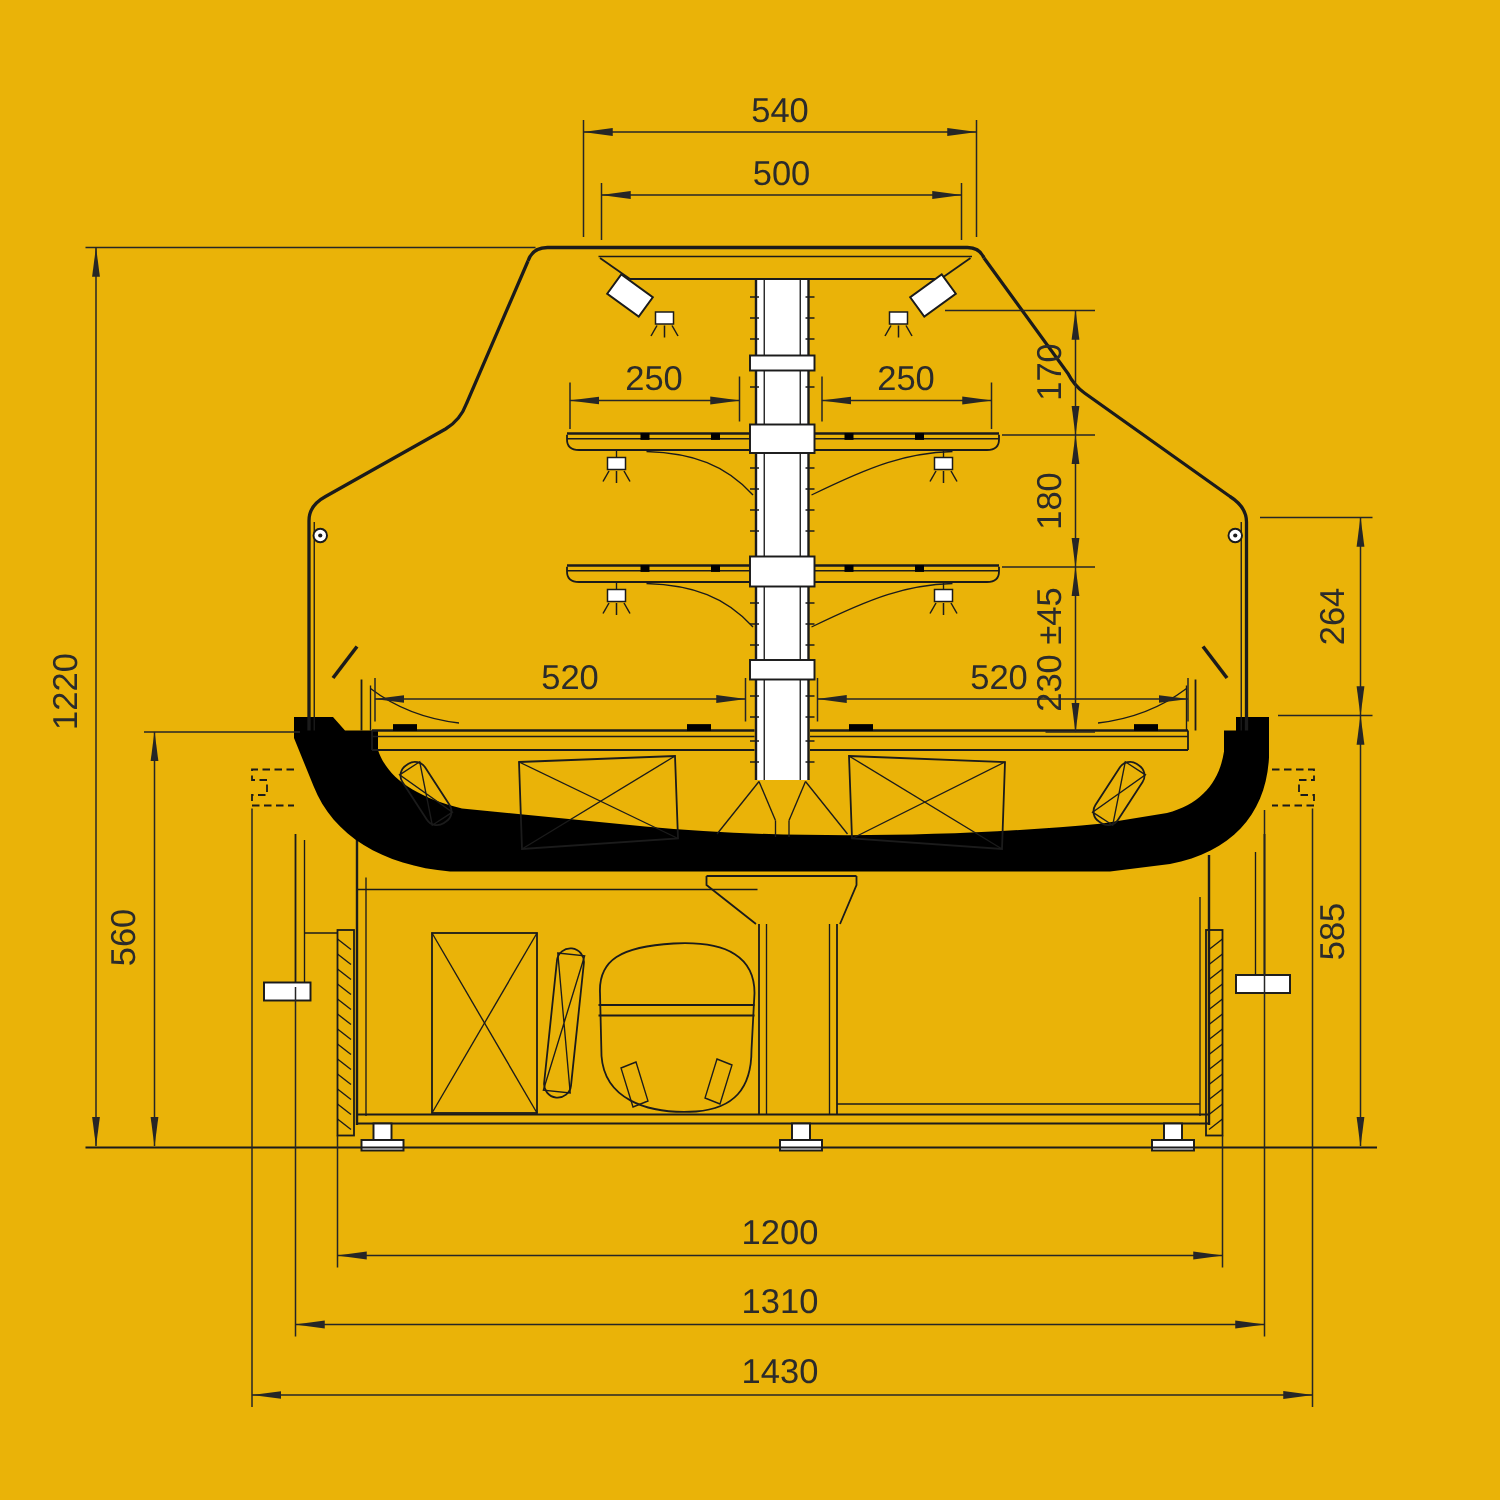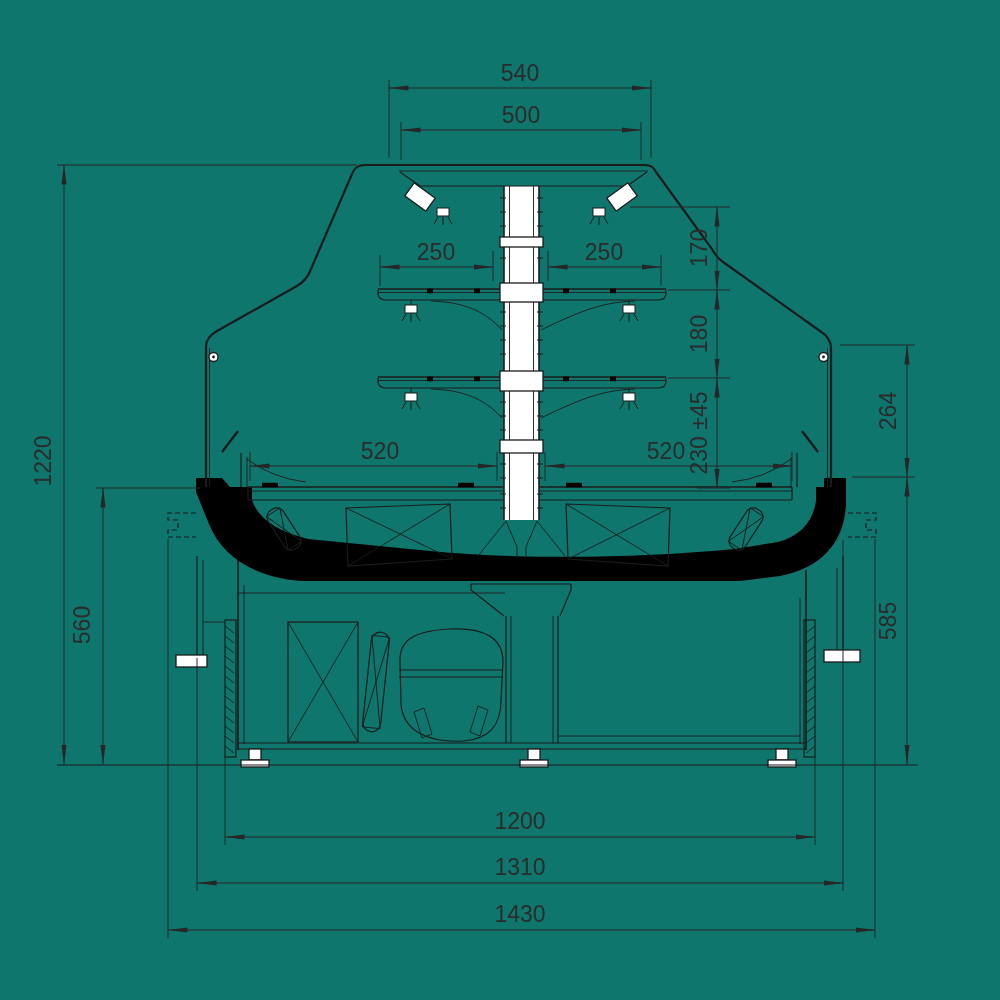--- a/index.html
+++ b/index.html
@@ -1,16 +1,16 @@
 <!DOCTYPE html>
 <html><head>
 <meta charset="utf-8">
 <style>
   html,body{margin:0;padding:0;background:#ffffff;}
-  .stage{width:1000px;height:1000px;position:relative;background:#0f766e;overflow:hidden;}
+  .stage{width:1000px;height:1000px;position:relative;background:#eab308;overflow:hidden;}
   svg{display:block;}
   .ln{stroke:#1b1b1b;fill:none;stroke-width:1.6;stroke-linejoin:round;}
   .th{stroke:#1b1b1b;fill:none;stroke-width:0.9;}
   .md{stroke:#1b1b1b;fill:none;stroke-width:1.2;}
   .hv{stroke:#1b1b1b;fill:none;stroke-width:2.2;}
   .wfill{fill:#ffffff;stroke:#1b1b1b;stroke-width:1.3;}
   .dim{stroke:#262626;fill:none;stroke-width:1;}
   .dimtxt{font-family:"Liberation Sans",sans-serif;font-size:23px;fill:#2b2b2b;}
   .dashed{stroke:#1b1b1b;fill:none;stroke-width:1.2;stroke-dasharray:5 3;}
   .blk{fill:#000000;stroke:none;}

